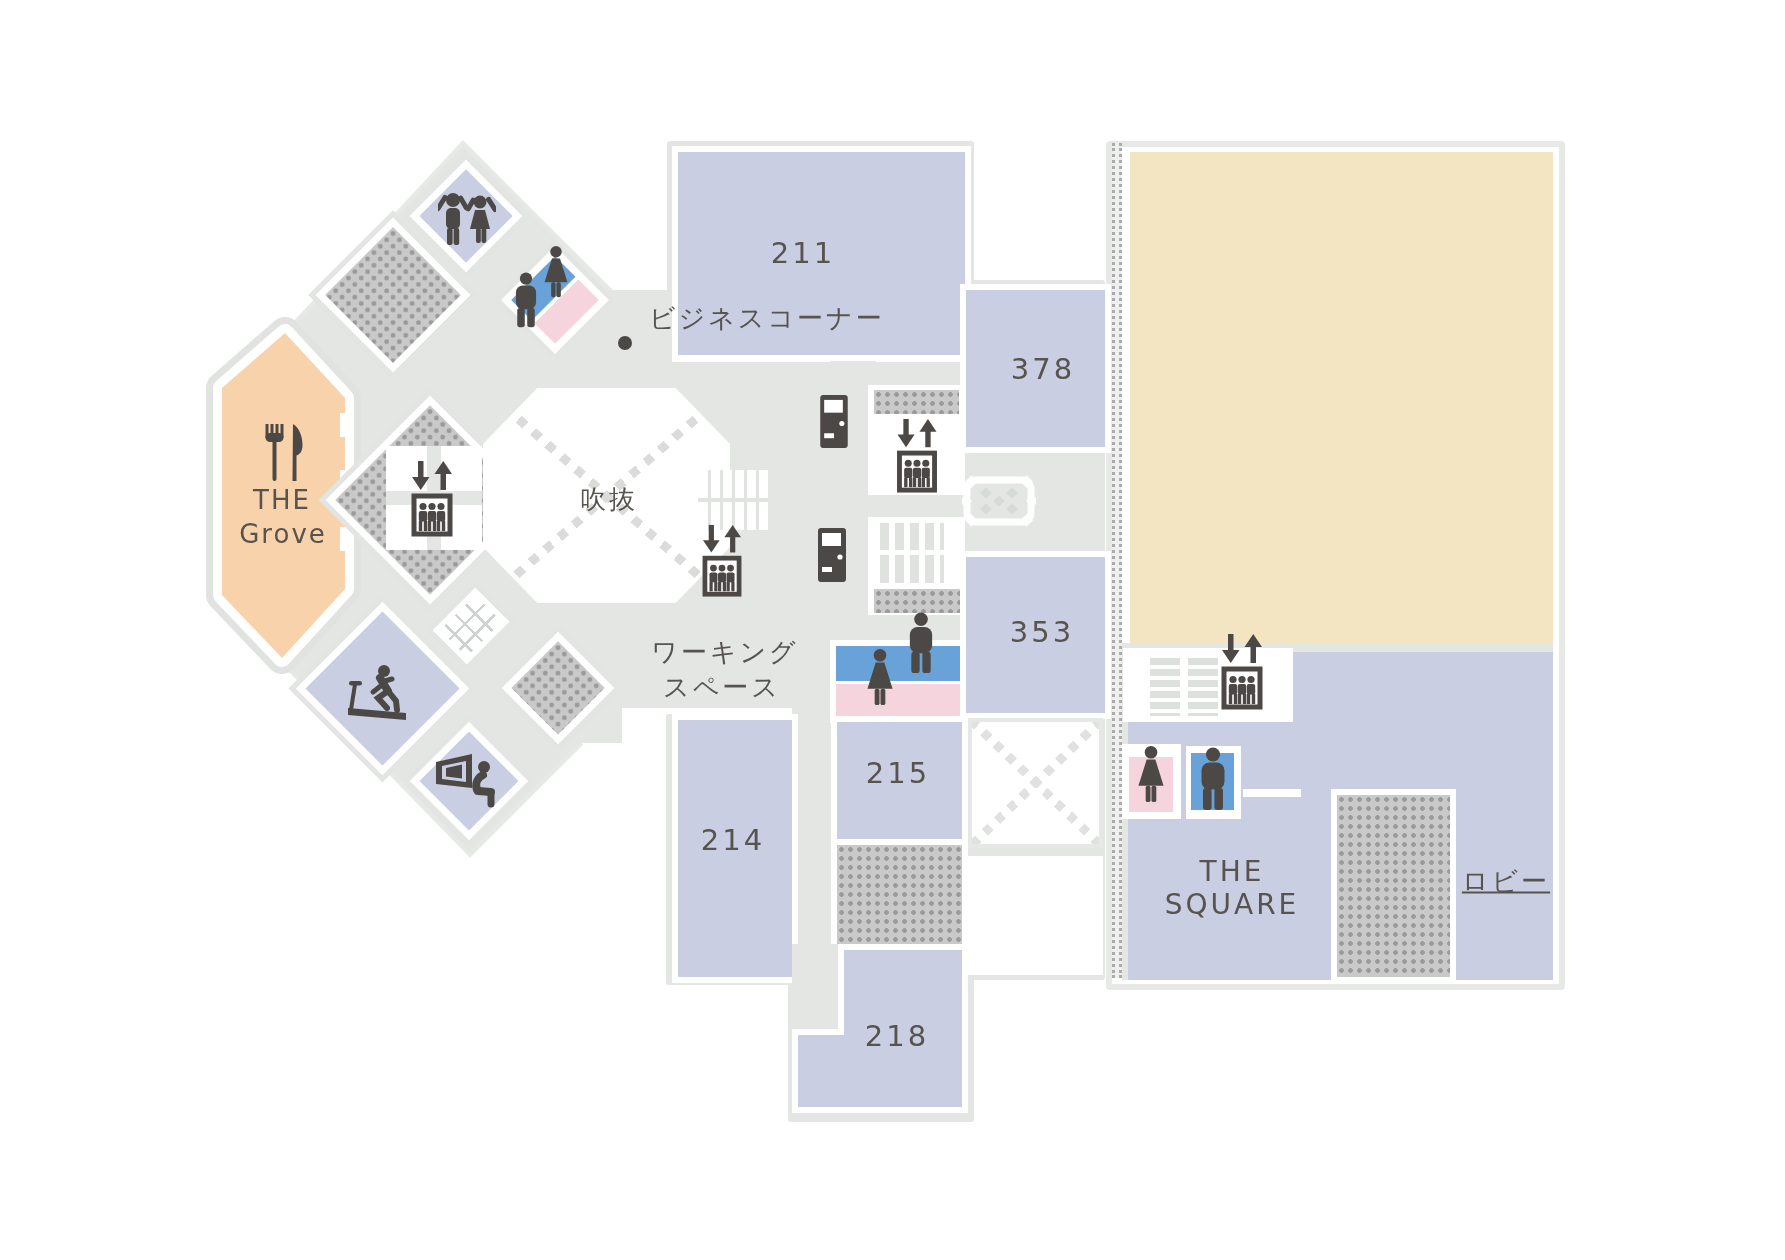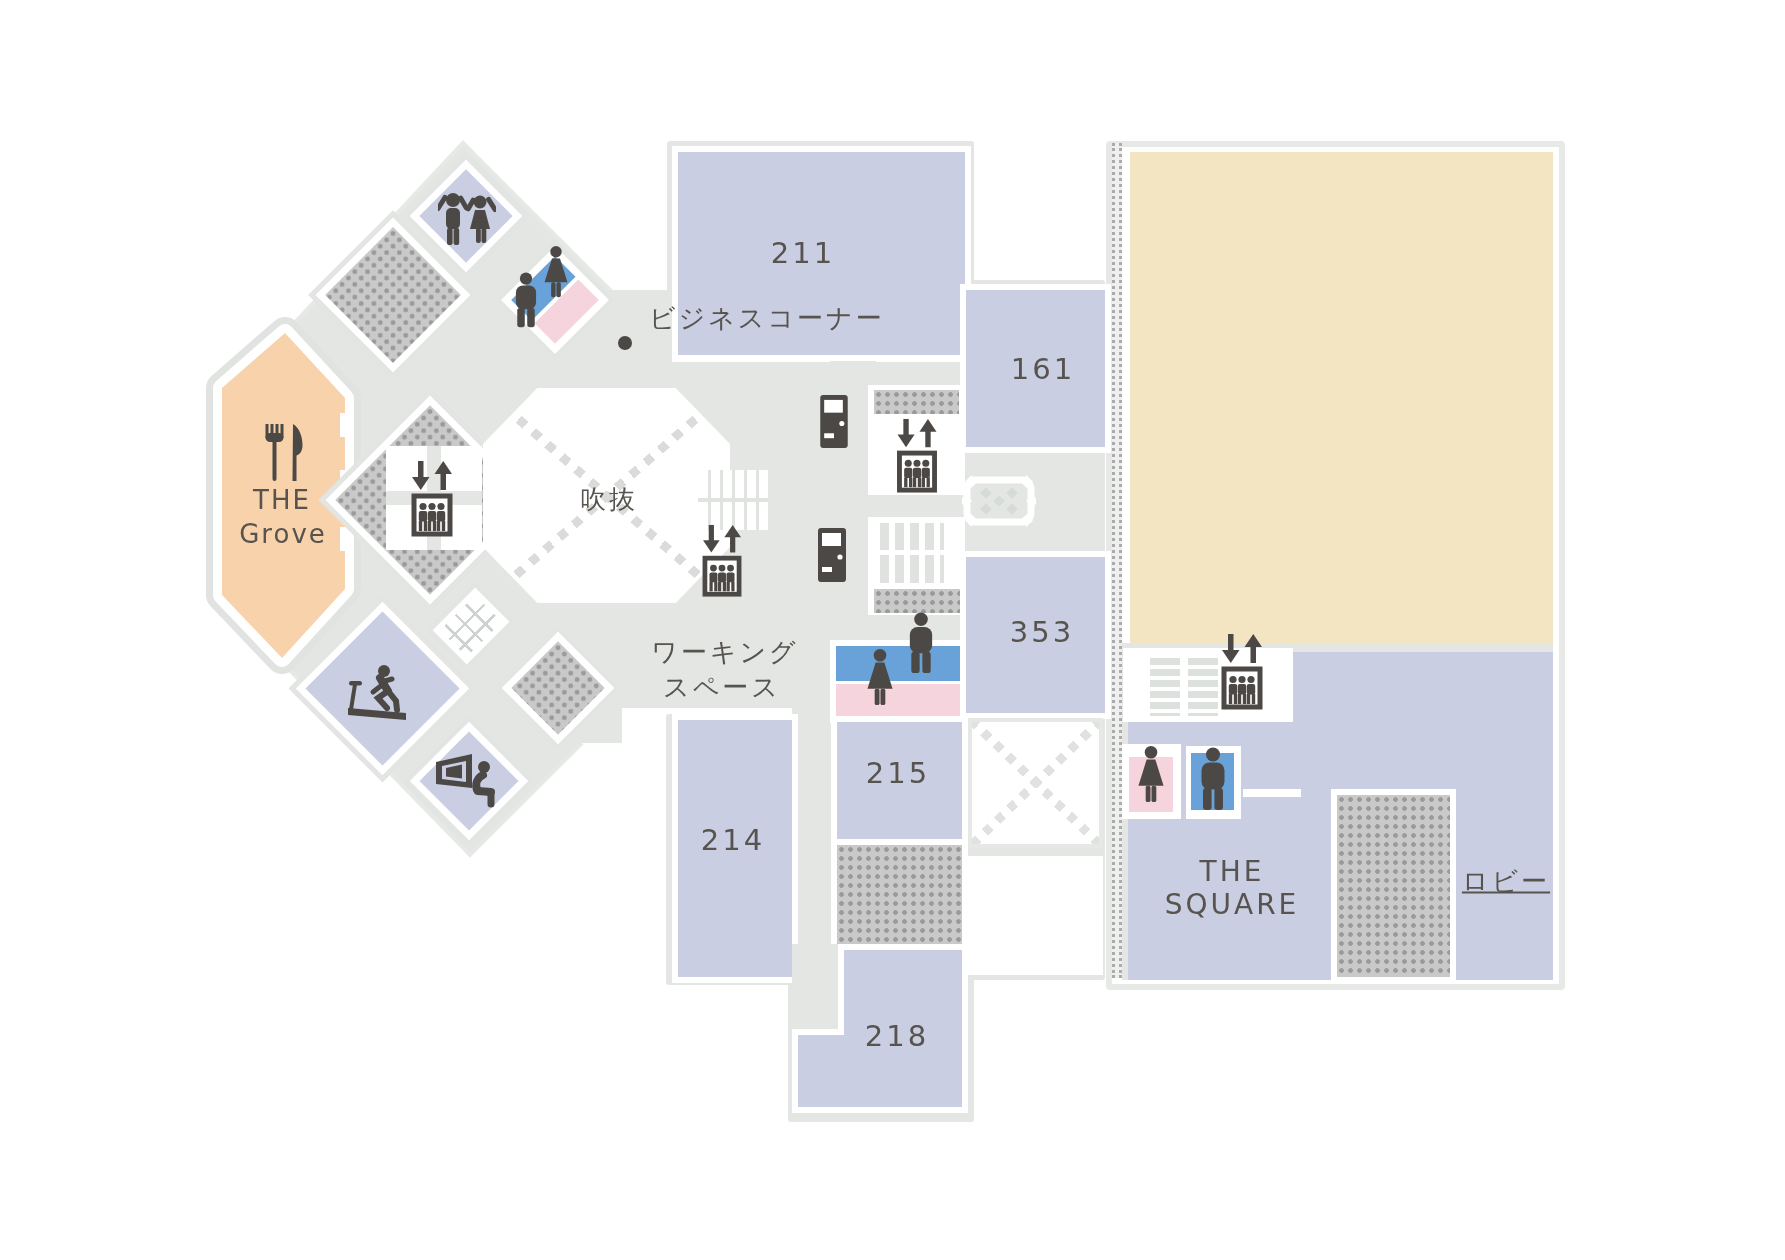--- a/index.html
+++ b/index.html
@@ -289,21 +289,21 @@
     </svg>
 
   <svg class="icon" style="left:1134px;top:746px" width="34" height="58" fill="#4c4845">
       <use href="#ic-woman"></use>
     </svg>
   <svg class="icon" style="left:1196px;top:747px" width="34" height="64" fill="#4c4845">
       <use href="#ic-man"></use>
     </svg>
 
   <div class="lbl fs-room" style="left:803px;top:253px;">211</div>
-  <div class="lbl fs-room" style="left:1043px;top:369px;">161</div>
+  <div class="lbl fs-room" style="left:1043px;top:369px;">378</div>
   <div class="lbl fs-room" style="left:1042px;top:632px;">353</div>
   <div class="lbl fs-room" style="left:733px;top:840px;">214</div>
   <div class="lbl fs-room" style="left:898px;top:773px;">215</div>
   <div class="lbl fs-room" style="left:897px;top:1036px;">218</div>
 
   <div class="lbl fs-hall" style="left:1232px;top:871px;">THE</div>
   <div class="lbl fs-hall" style="left:1232px;top:904px;">SQUARE</div>
   <div class="lbl fs-area" style="left:1506px;top:881px;text-decoration:underline;">ロビー</div>
 
   <div class="lbl fs-area" style="left:282px;top:500px;letter-spacing:2px;">THE</div>

